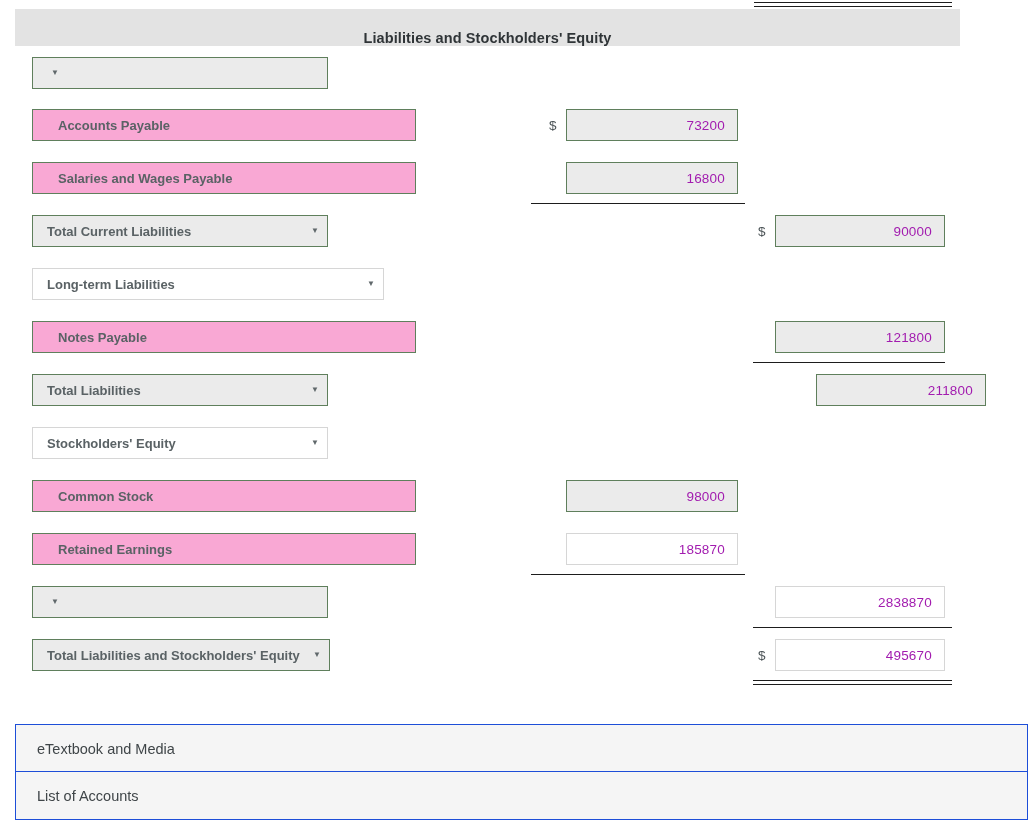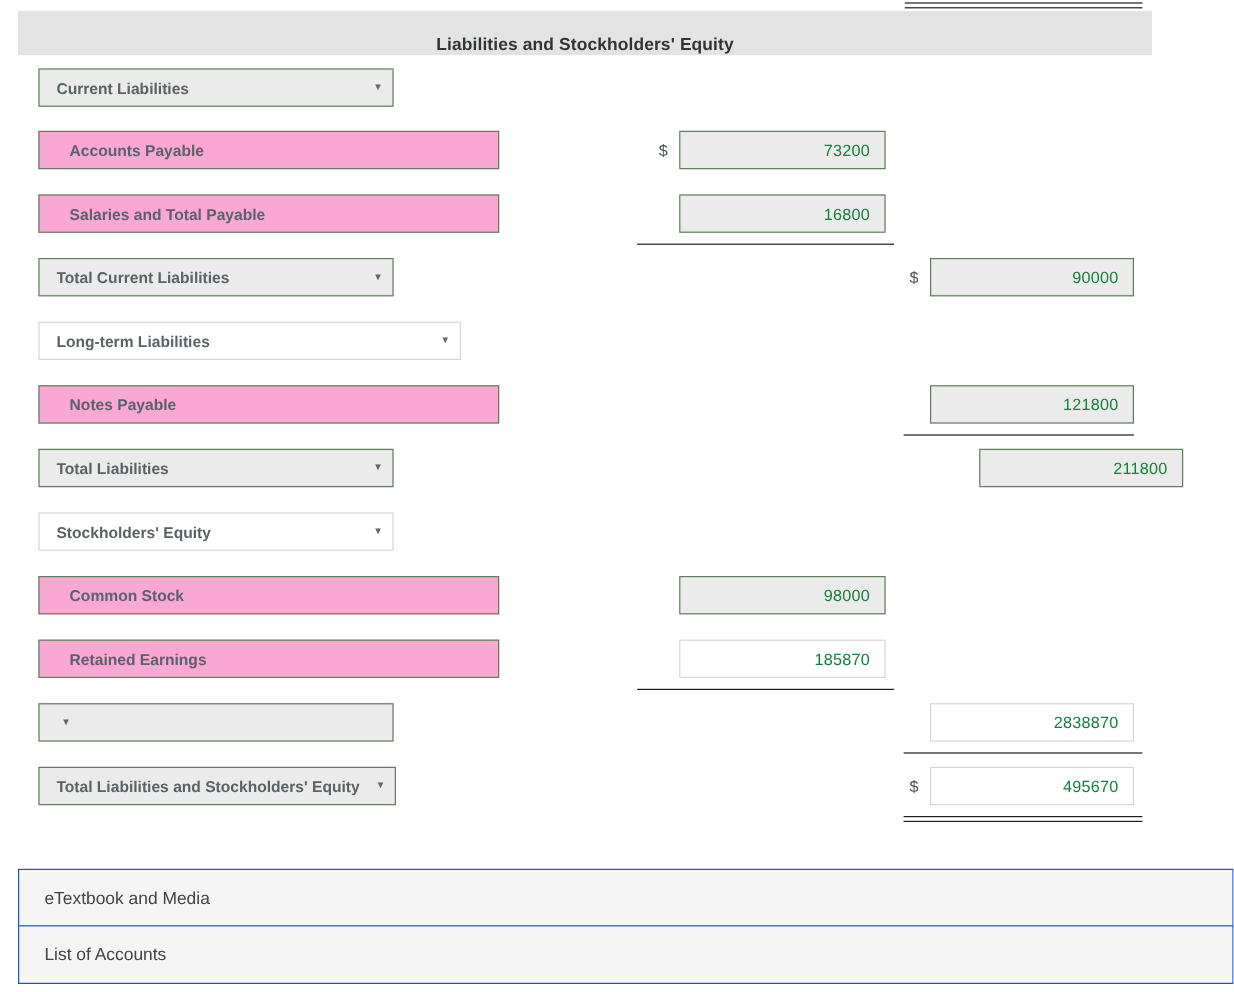--- a/index.html
+++ b/index.html
@@ -116,21 +116,21 @@
     justify-content: flex-end;
     padding-right: 12px;
     cursor: text;
   }
   .val-box.blank {
     background: #ffffff;
     border: 1px solid #d6d6d6;
   }
   .val-text {
     font-size: 13.5px;
-    color: #15803d;
+    color: #a21caf;
     letter-spacing: .2px;
   }
 
   
   .cur {
     position: absolute;
     font-size: 13.5px;
     color: #4c5457;
     height: 32px;
     display: flex;
@@ -159,34 +159,33 @@
 </head>
 <body>
 
 <div class="rule rule-double" style="left:754px; top:2px; width:198px;"></div>
 
 <div class="section-header">
   <div class="section-header-title">Liabilities and Stockholders' Equity</div>
 </div>
 
 <div class="acct-select" style="left:32px; top:57px; width:296px;">
-  <span class="acct-select-label">Current Liabilities</span>
   <span class="caret">▼</span>
 </div>
 
 <div class="acct-label" style="left:32px; top:109px; width:384px;">
   <span class="acct-label-text">Accounts Payable</span>
 </div>
 <div class="cur" style="left:549px; top:109px;">$</div>
 <div class="val-box" style="left:566px; top:109px; width:172px;">
   <span class="val-text">73200</span>
 </div>
 
 <div class="acct-label" style="left:32px; top:162px; width:384px;">
-  <span class="acct-label-text">Salaries and Total Payable</span>
+  <span class="acct-label-text">Salaries and Wages Payable</span>
 </div>
 <div class="val-box" style="left:566px; top:162px; width:172px;">
   <span class="val-text">16800</span>
 </div>
 
 <div class="rule rule-single" style="left:531px; top:203px; width:214px;"></div>
 
 <div class="acct-select" style="left:32px; top:215px; width:296px;">
   <span class="acct-select-label">Total Current Liabilities</span>
   <span class="caret">▼</span>

